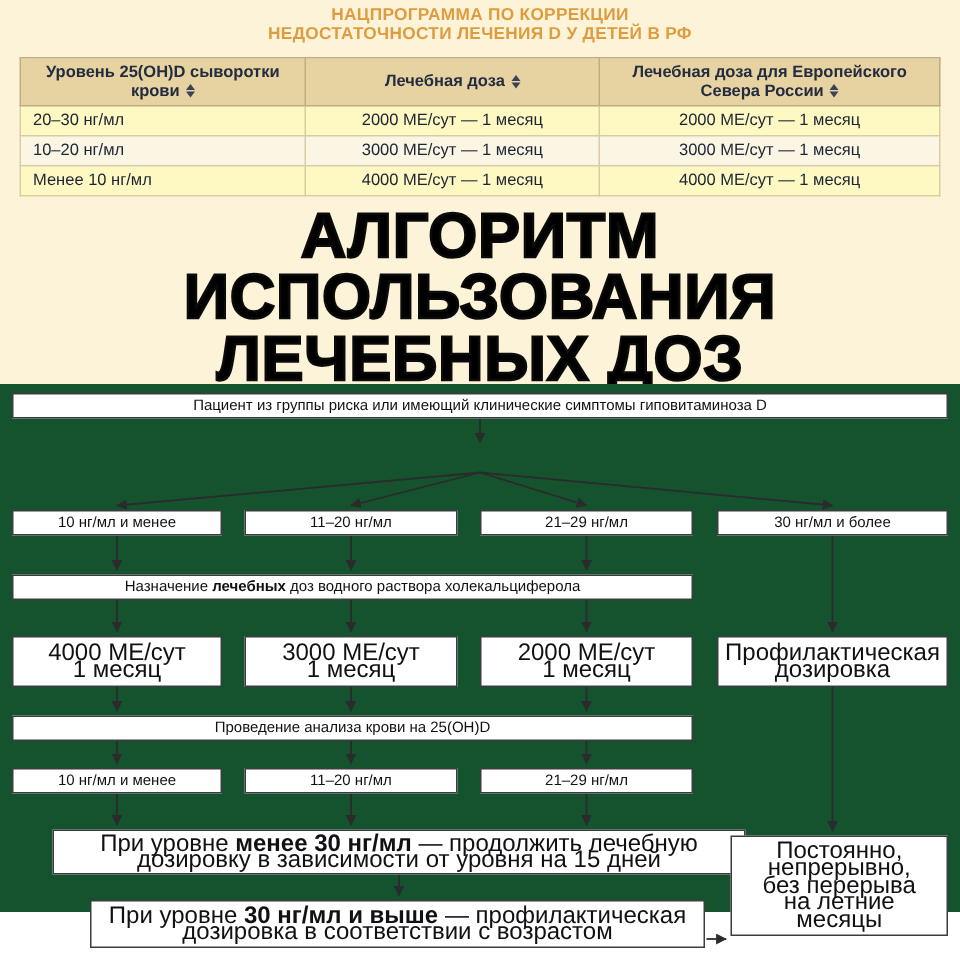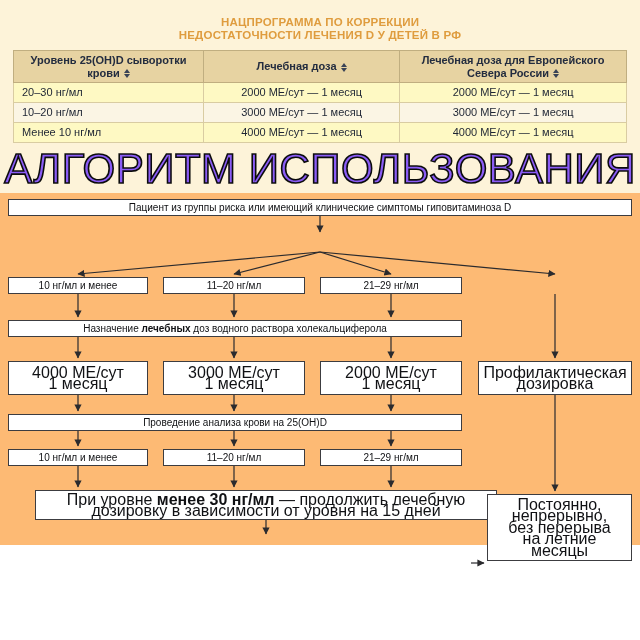--- a/index.html
+++ b/index.html
@@ -1,41 +1,41 @@
 <!DOCTYPE html>
 <html><head>
 <meta charset="utf-8">
 <style>
   html,body{margin:0;padding:0;width:640px;height:640px;overflow:hidden;
     font-family:"Liberation Sans",sans-serif;}
   .page{width:640px;height:640px;background:#ffffff;}
 
   
-  .top{background:#fdf3d9;height:193px;box-sizing:border-box;padding-top:16px;overflow:hidden;}
+  .top{background:#fdf3d9;height:256px;box-sizing:border-box;padding-top:4px;overflow:hidden;}
   .hdr-line{text-align:center;color:#df9c3e;font-weight:bold;font-size:11.5px;line-height:13px;letter-spacing:.2px;}
   .rec-title{text-align:center;color:#161f30;font-weight:800;font-size:17px;line-height:19px;margin-top:7px;letter-spacing:.2px;}
 
   .table-wrap{margin:8px 13px 0;border-radius:31px;}
   table{width:100%;border-collapse:collapse;border:1px solid #c0ae80;background:#fff;}
   th{background:#e7d3a2;color:#232c3f;font-weight:bold;font-size:11px;line-height:12.5px;
      padding:3px 6px;border:1px solid #c0ae80;text-align:center;}
   td{background:#fef9c3;color:#1d2433;font-size:11px;line-height:13px;padding:3px 8px;
      border:1px solid #d9cca2;text-align:center;}
   tr.alt td{background:#fbf5e4;}
   td.lvl{text-align:left;}
   .sort{display:inline-flex;flex-direction:column;gap:1px;margin-left:4px;vertical-align:middle;}
   .sort i{display:block;width:0;height:0;border-left:3px solid transparent;border-right:3px solid transparent;}
   .sort .up{border-bottom:4px solid #3a4356;}
   .sort .dn{border-top:4px solid #3a4356;}
 
-  .algo-title{margin-top:5px;text-align:center;color:#8b5cf6;font-weight:400;
+  .algo-title{margin-top:5px;text-align:center;color:#000000;font-weight:700;
      font-size:42px;line-height:41px;letter-spacing:.5px;-webkit-text-stroke:1.6px #0b0b0c;}
 
   
-  .flow{position:relative;background:#fdba74;height:352px;width:640px;}
+  .flow{position:relative;background:#14532d;height:352px;width:640px;}
   .flow svg{position:absolute;left:0;top:0;pointer-events:none;}
   .fb{position:absolute;background:#fff;border:1px solid #3c3c40;box-sizing:border-box;
       display:flex;align-items:center;justify-content:center;
       font-size:10px;line-height:11.5px;color:#101114;text-align:center;padding:1px 4px;}
   .fb .txt{width:100%;}
   .fb b{font-weight:bold;margin-top:24px;}
   .fb.big{font-size:16px;}
 </style>
 </head>
 <body>
@@ -140,20 +140,23 @@
 
     <div class="fb" style="left:8px;top:84px;width:140px;height:17px">
       <div class="txt">10 нг/мл и менее</div>
     </div>
     <div class="fb" style="left:163px;top:84px;width:142px;height:17px">
       <div class="txt">11–20 нг/мл</div>
     </div>
     <div class="fb" style="left:320px;top:84px;width:142px;height:17px">
       <div class="txt">21–29 нг/мл</div>
     </div>
+    <div class="fb" style="left:478px;top:84px;width:154px;height:17px">
+      <div class="txt">30 нг/мл и более</div>
+    </div>
 
     <div class="fb" style="left:8px;top:127px;width:454px;height:17px">
       <div class="txt"><span>Назначение </span><b>лечебных</b><span> доз водного раствора холекальциферола</span></div>
     </div>
 
     <div class="fb big" style="left:8px;top:168px;width:140px;height:34px">
       <div class="txt">
         <div>4000 МЕ/сут</div>
         <div>1 месяц</div>
       </div>
@@ -185,20 +188,23 @@
       <div class="txt">11–20 нг/мл</div>
     </div>
     <div class="fb" style="left:320px;top:256px;width:142px;height:17px">
       <div class="txt">21–29 нг/мл</div>
     </div>
 
     <div class="fb big" style="left:35px;top:297px;width:462px;height:30px">
       <div class="txt"><span>При уровне </span><b>менее 30 нг/мл</b><span> — продолжить лечебную дозировку в зависимости от уровня на 15 дней</span></div>
     </div>
 
+    <div class="fb big" style="left:60px;top:344px;width:410px;height:32px">
+      <div class="txt"><span>При уровне </span><b>30 нг/мл и выше</b><span> — профилактическая дозировка в соответствии с возрастом</span></div>
+    </div>
 
     <div class="fb big" style="left:487px;top:301px;width:145px;height:67px">
       <div class="txt">
         <div>Постоянно,</div>
         <div>непрерывно,</div>
         <div>без перерыва</div>
         <div>на летние месяцы</div>
       </div>
     </div>
 

